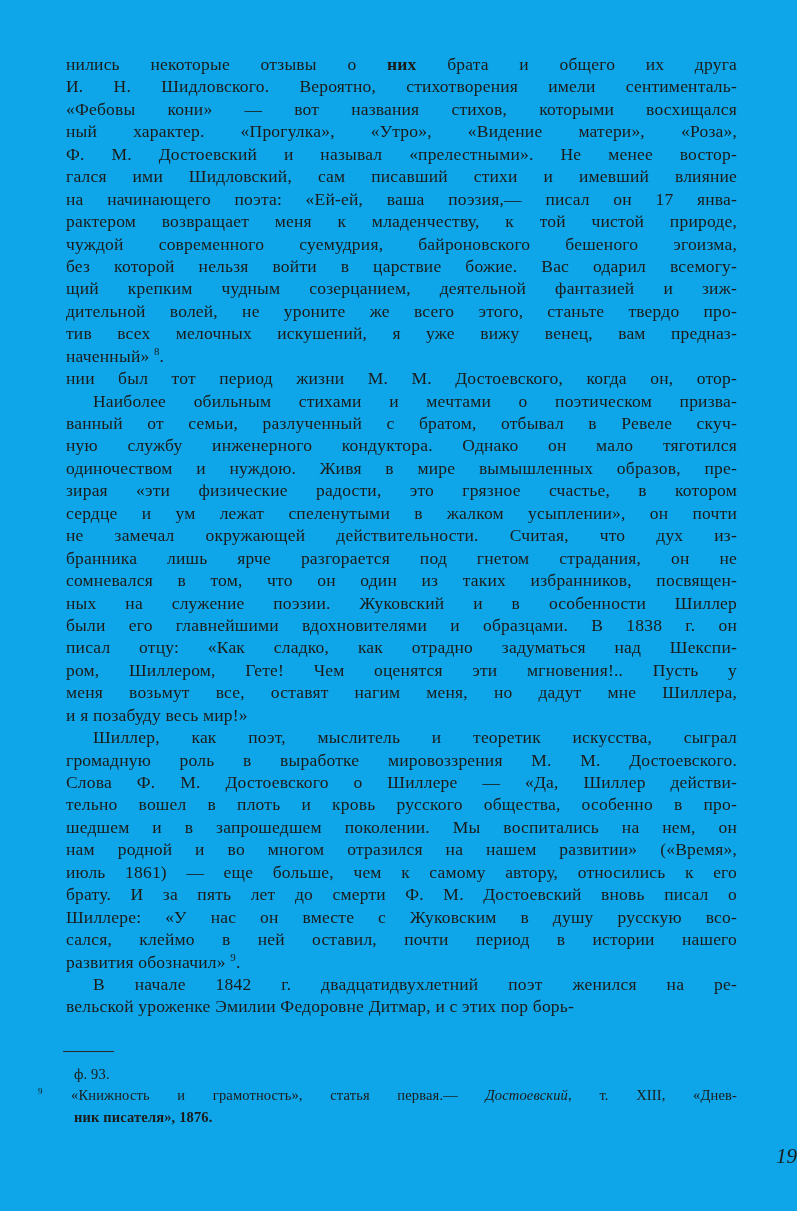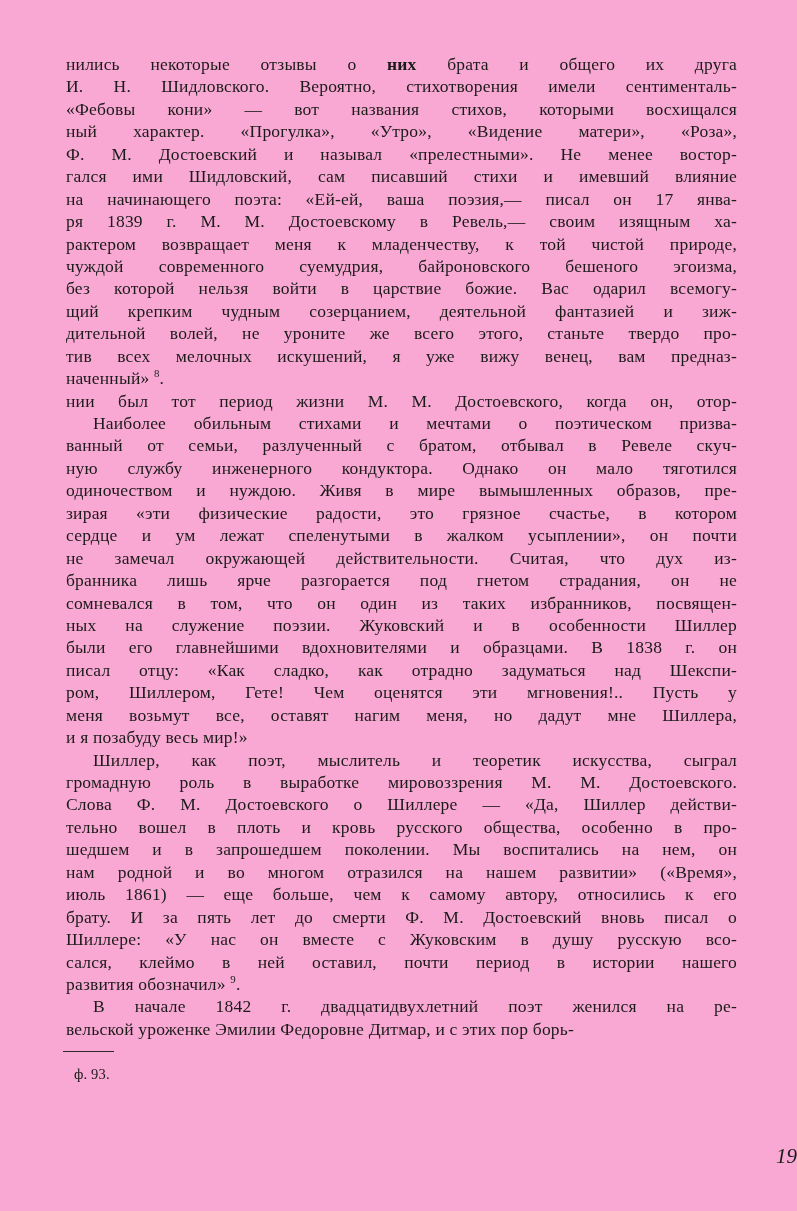--- a/index.html
+++ b/index.html
@@ -4,21 +4,21 @@
 <style>
   html, body {
     margin: 0;
     padding: 0;
     background: #e8e8e6;
   }
   .page {
     position: relative;
     width: 797px;
     height: 1211px;
-    background: #f9a8d4;
+    background: #0ea5e9;
     color: #1b1b19;
     font-family: "Liberation Serif", "DejaVu Serif", serif;
     overflow: hidden;
   }
   .text-block {
     position: absolute;
     top: 53px;
     left: 66px;
     width: 671px;
     font-size: 17.5px;
@@ -91,21 +91,20 @@
 <div class="page">
   <main class="text-block">
       <div class="para">
         <div class="line"><span>нились некоторые отзывы о </span><span class="seg-b">них</span><span> брата и общего их друга</span></div>
         <div class="line">И. Н. Шидловского. Вероятно, стихотворения имели сентименталь-</div>
         <div class="line">«Фебовы кони» — вот названия стихов, которыми восхищался</div>
         <div class="line">ный характер. «Прогулка», «Утро», «Видение матери», «Роза»,</div>
         <div class="line">Ф. М. Достоевский и называл «прелестными». Не менее востор-</div>
         <div class="line">гался ими Шидловский, сам писавший стихи и имевший влияние</div>
         <div class="line">на начинающего поэта: «Ей-ей, ваша поэзия,— писал он 17 янва-</div>
-        <div class="line">ря 1839 г. М. М. Достоевскому в Ревель,— своим изящным ха-</div>
         <div class="line">рактером возвращает меня к младенчеству, к той чистой природе,</div>
         <div class="line">чуждой современного суемудрия, байроновского бешеного эгоизма,</div>
         <div class="line">без которой нельзя войти в царствие божие. Вас одарил всемогу-</div>
         <div class="line">щий крепким чудным созерцанием, деятельной фантазией и зиж-</div>
         <div class="line">дительной волей, не уроните же всего этого, станьте твердо про-</div>
         <div class="line">тив всех мелочных искушений, я уже вижу венец, вам предназ-</div>
         <div class="line last"><span>наченный» </span><span class="seg-sup">8</span><span>.</span></div>
       </div>
       <div class="para">
         <div class="line">нии был тот период жизни М. М. Достоевского, когда он, отор-</div>
@@ -141,15 +140,19 @@
       <div class="para">
         <div class="line first">В начале 1842 г. двадцатидвухлетний поэт женился на ре-</div>
         <div class="line last">вельской уроженке Эмилии Федоровне Дитмар, и с этих пор борь-</div>
       </div>
     </main>
   <div class="footnote-rule"></div>
   <section class="footnotes">
       <div class="footnote">
         <div class="fn-line cont last"><span>ф. 93.</span></div>
       </div>
+      <div class="footnote">
+        <div class="fn-line"><span class="marker">9</span><span>«Книжность и грамотность», статья первая.— </span><span class="seg-i">Достоевский</span><span>, т. XIII, «Днев-</span></div>
+        <div class="fn-line cont last"><span class="seg-b">ник писателя», 1876.</span></div>
+      </div>
     </section>
   <div class="page-number">19</div>
 </div>
 
 </body></html>

